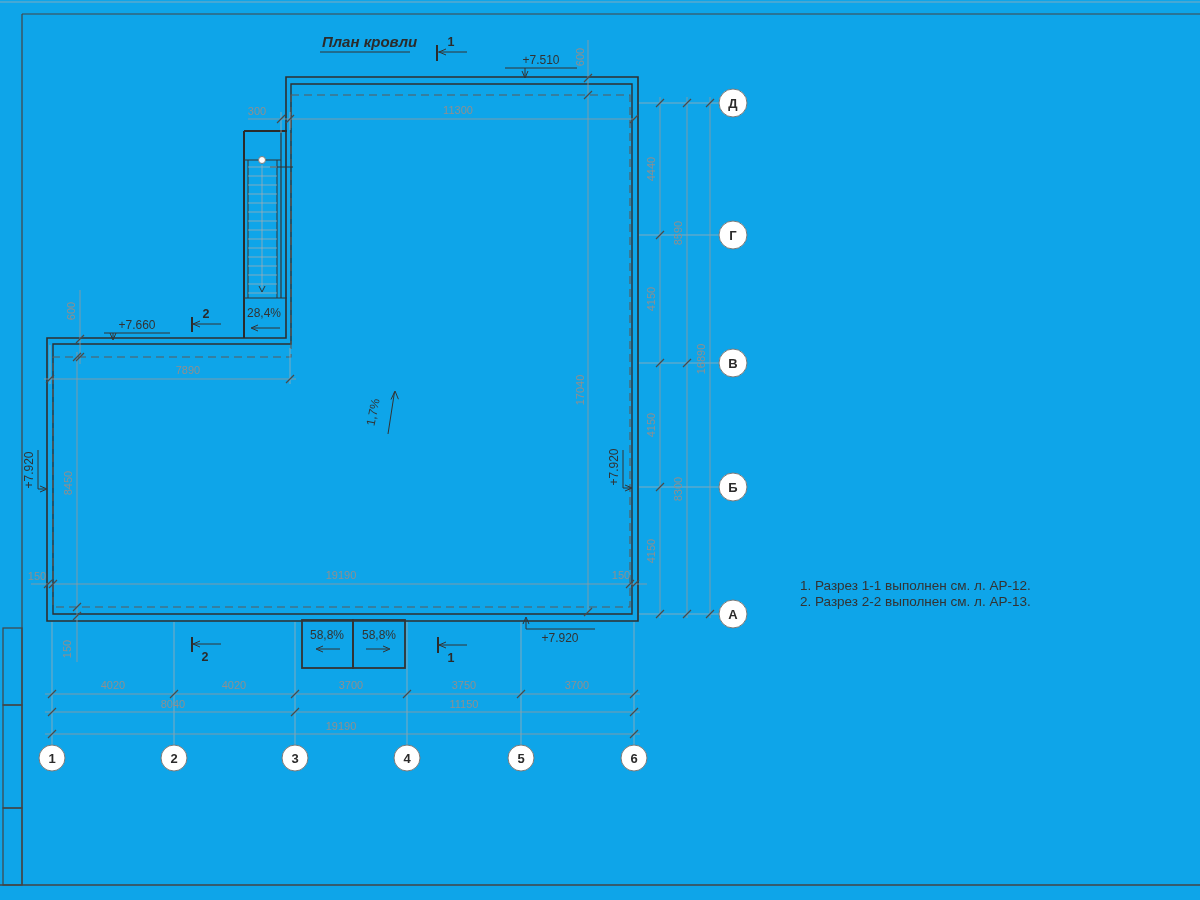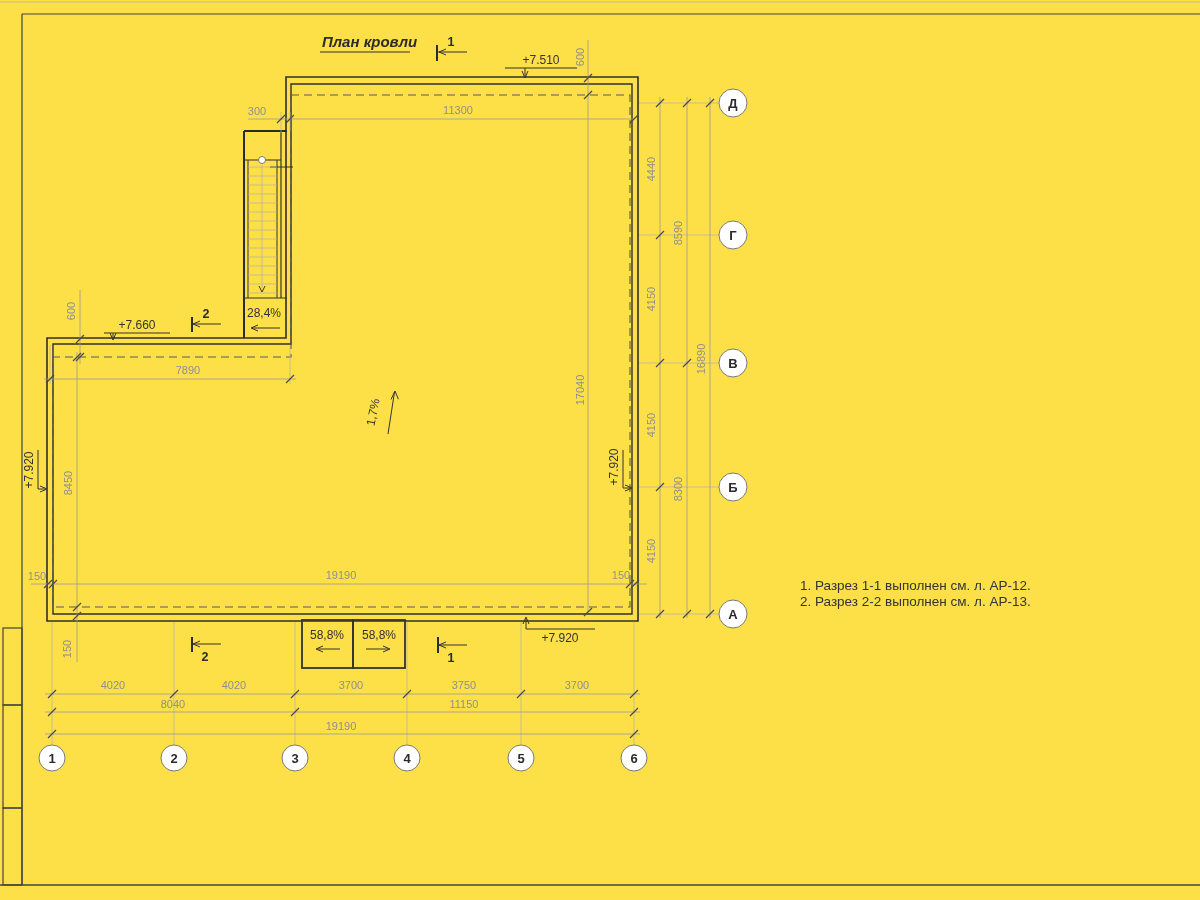--- a/index.html
+++ b/index.html
@@ -1,16 +1,16 @@
 <!DOCTYPE html>
 <html><head>
 <meta charset="utf-8">
 <style>
   html,body{margin:0;padding:0;background:#ffffff;}
-  #sheet{position:relative;width:1200px;height:900px;background:#fde047;overflow:hidden;
+  #sheet{position:relative;width:1200px;height:900px;background:#0ea5e9;overflow:hidden;
          font-family:"Liberation Sans", sans-serif;}
   svg{position:absolute;left:0;top:0;}
   text{font-family:"Liberation Sans", sans-serif;}
   .t-dim{fill:#8f8f8f;font-size:11px;}
   .t-dark{fill:#333333;font-size:12px;}
   .t-sec{fill:#2b2b2b;font-size:12.5px;font-weight:700;}
   .t-axis{fill:#2b2b2b;font-size:13px;font-weight:600;}
   .t-note{fill:#333333;font-size:13.5px;}
   .t-title{fill:#2b2b2b;font-size:15px;font-style:italic;font-weight:600;}
   .w-thick{stroke:#2f2f2f;stroke-width:1.6;fill:none;}

